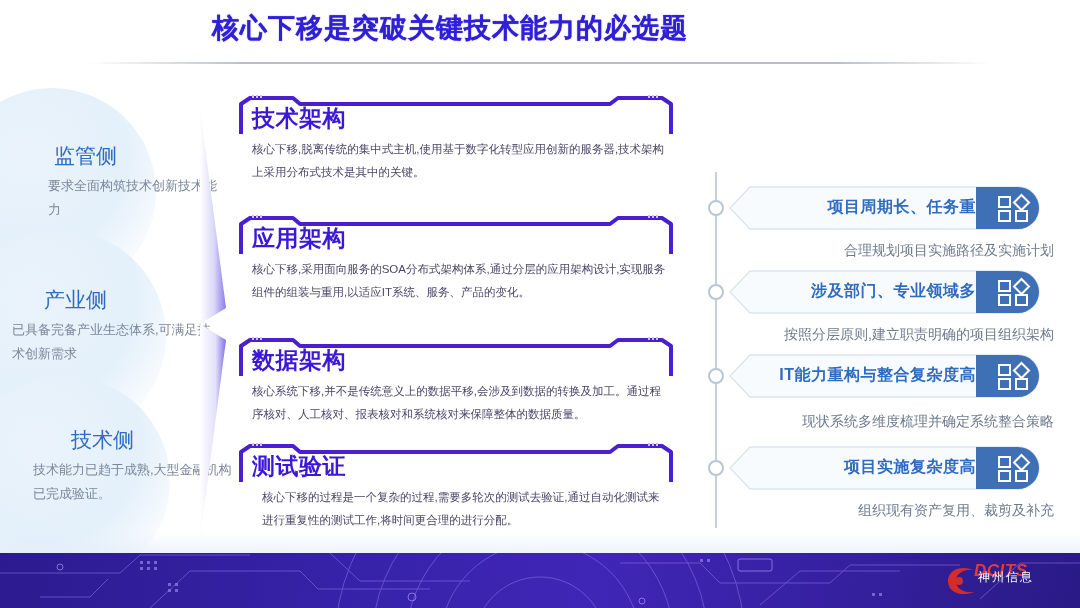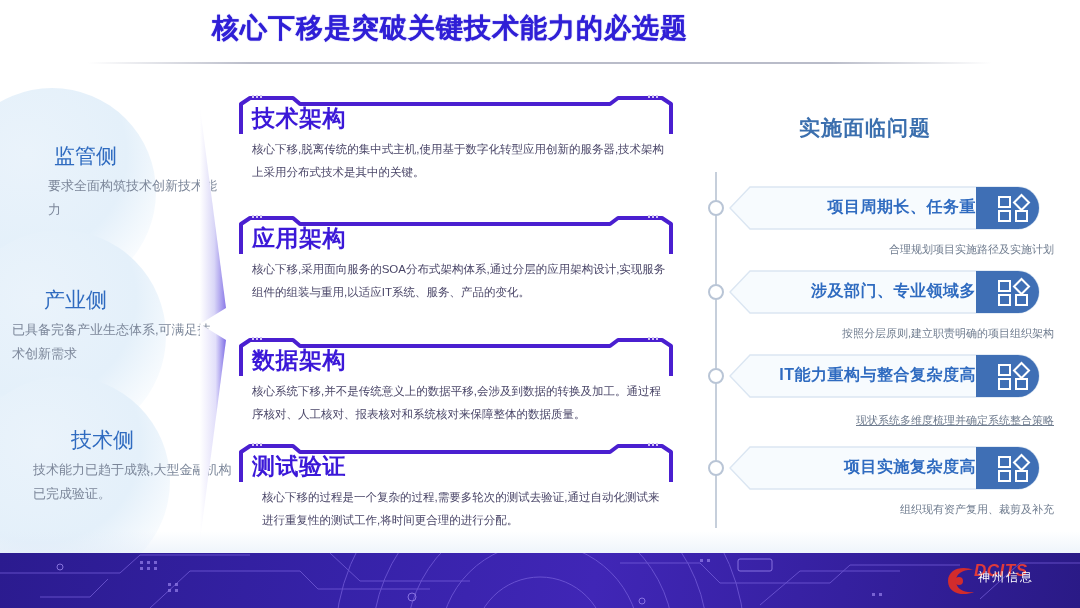--- a/index.html
+++ b/index.html
@@ -104,25 +104,25 @@
     white-space:nowrap;
   }
   .pill-icon{position:absolute;right:4px;top:6px;width:44px;height:32px;}
   .p1{top:86px;}
   .p2{top:170px;}
   .p3{top:254px;}
   .p4{top:346px;}
 
   .sub{
     position:absolute;right:6px;
-    font-size:11px;color:#6e7b8e;white-space:nowrap;
+    font-size:14px;color:#6e7b8e;white-space:nowrap;
   }
   .s1{top:142px;}
   .s2{top:226px;}
-  .s3{top:313px;text-decoration:underline;}
+  .s3{top:313px;}
   .s4{top:402px;}
 
   
   .footer{
     position:absolute;left:0;bottom:0;width:1080px;height:55px;
     background:linear-gradient(100deg,#2b1b8f 0%,#3622a8 32%,#4026b6 55%,#35209f 78%,#2a1a86 100%);
     overflow:hidden;
   }
   .footer svg{position:absolute;left:0;top:0;}
   .footer-fade{
@@ -292,21 +292,20 @@
           </g>
         </svg>
       </div>
       <div class="card-head">数据架构</div>
       <div class="card-body">核心系统下移,并不是传统意义上的数据平移,会涉及到数据的转换及加工。通过程序核对、人工核对、报表核对和系统核对来保障整体的数据质量。</div>
     </div>
 
   </div>
 
   <div class="right-col">
-    <div class="right-title">实施面临问题</div>
 
     <div class="timeline"></div>
     <div class="tl-dot d1"></div>
     <div class="tl-dot d2"></div>
     <div class="tl-dot d3"></div>
     <div class="tl-dot d4"></div>
 
     <div class="pill p1">
       <svg class="pill-shape" width="312" height="44" viewBox="0 0 312 44">
         <path d="M22,1 L290,1 A21,21 0 0 1 290,43 L22,43 L2,22 Z" fill="#f7fbfe" stroke="#dbe6f2" stroke-width="1.4"></path>

